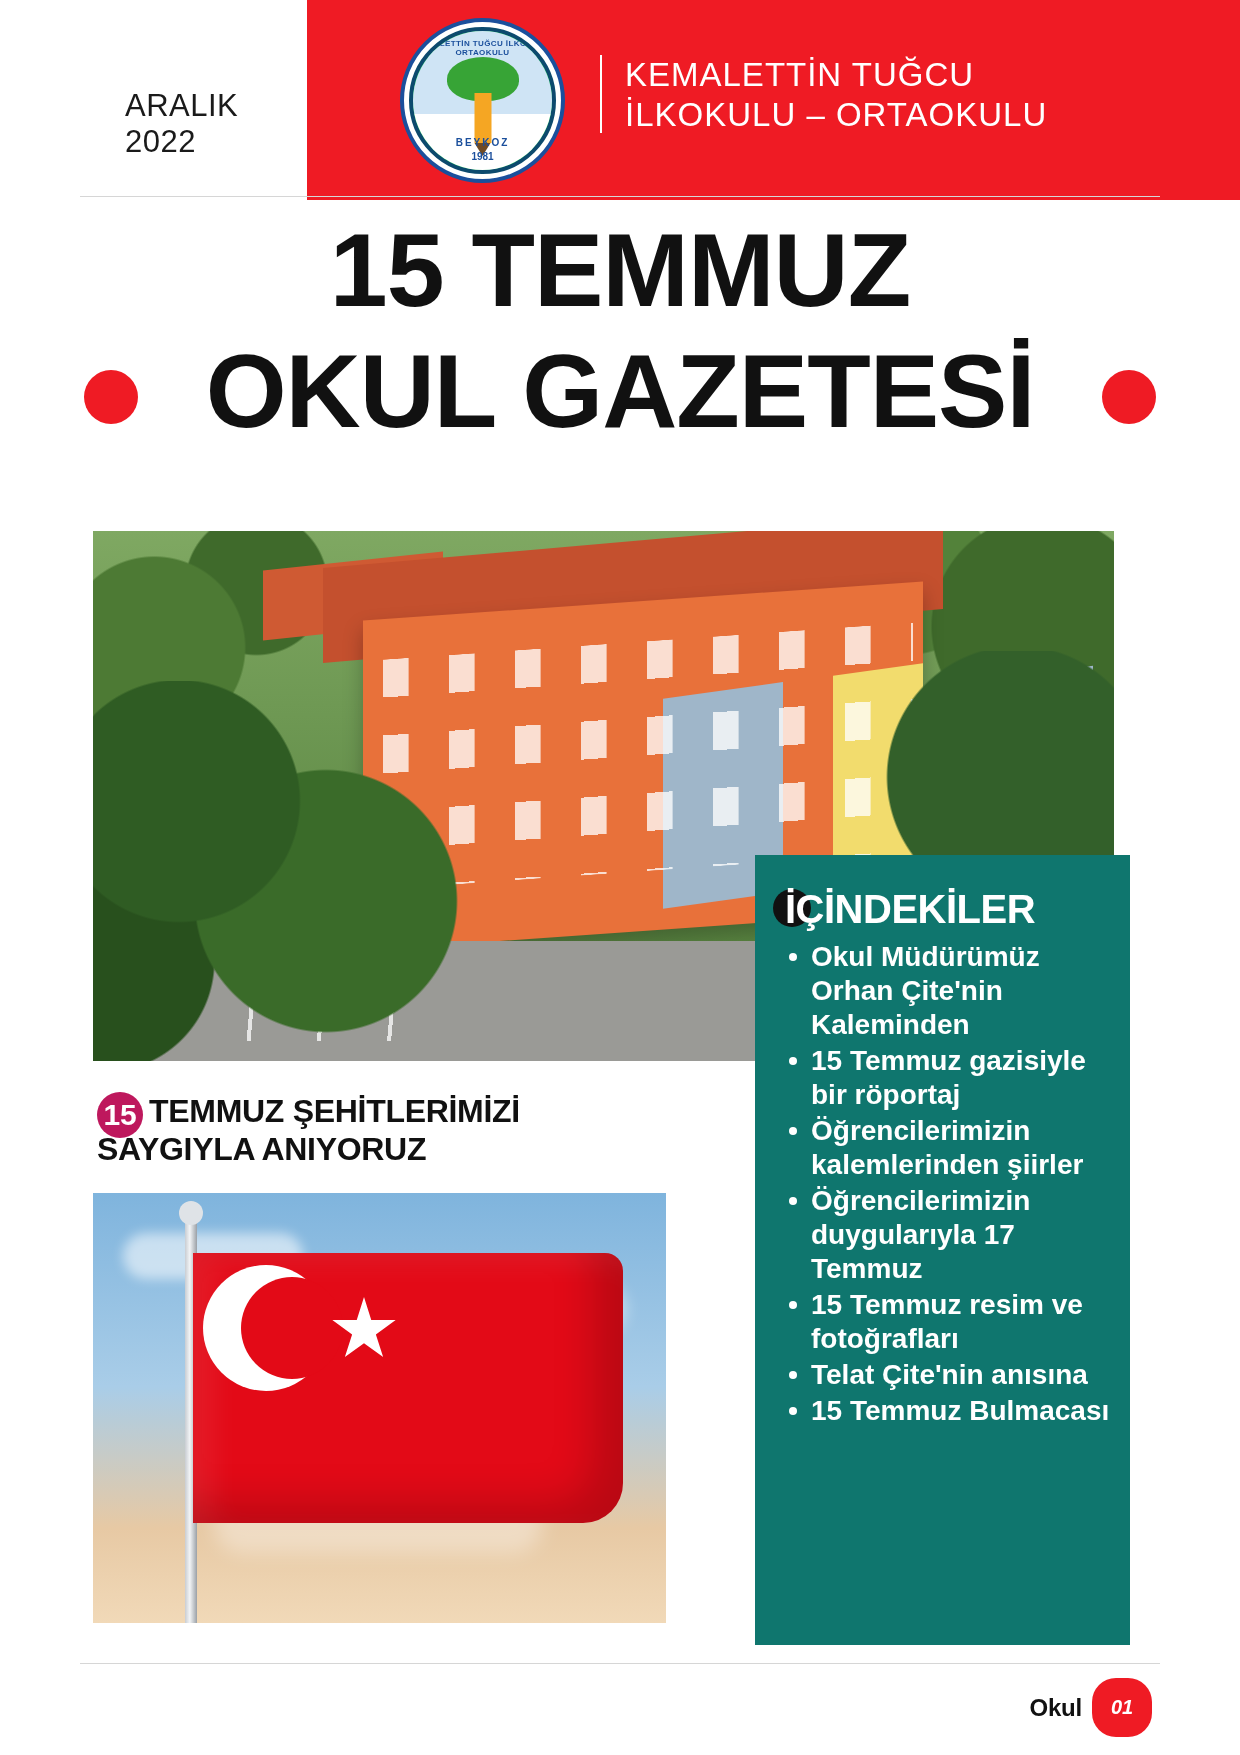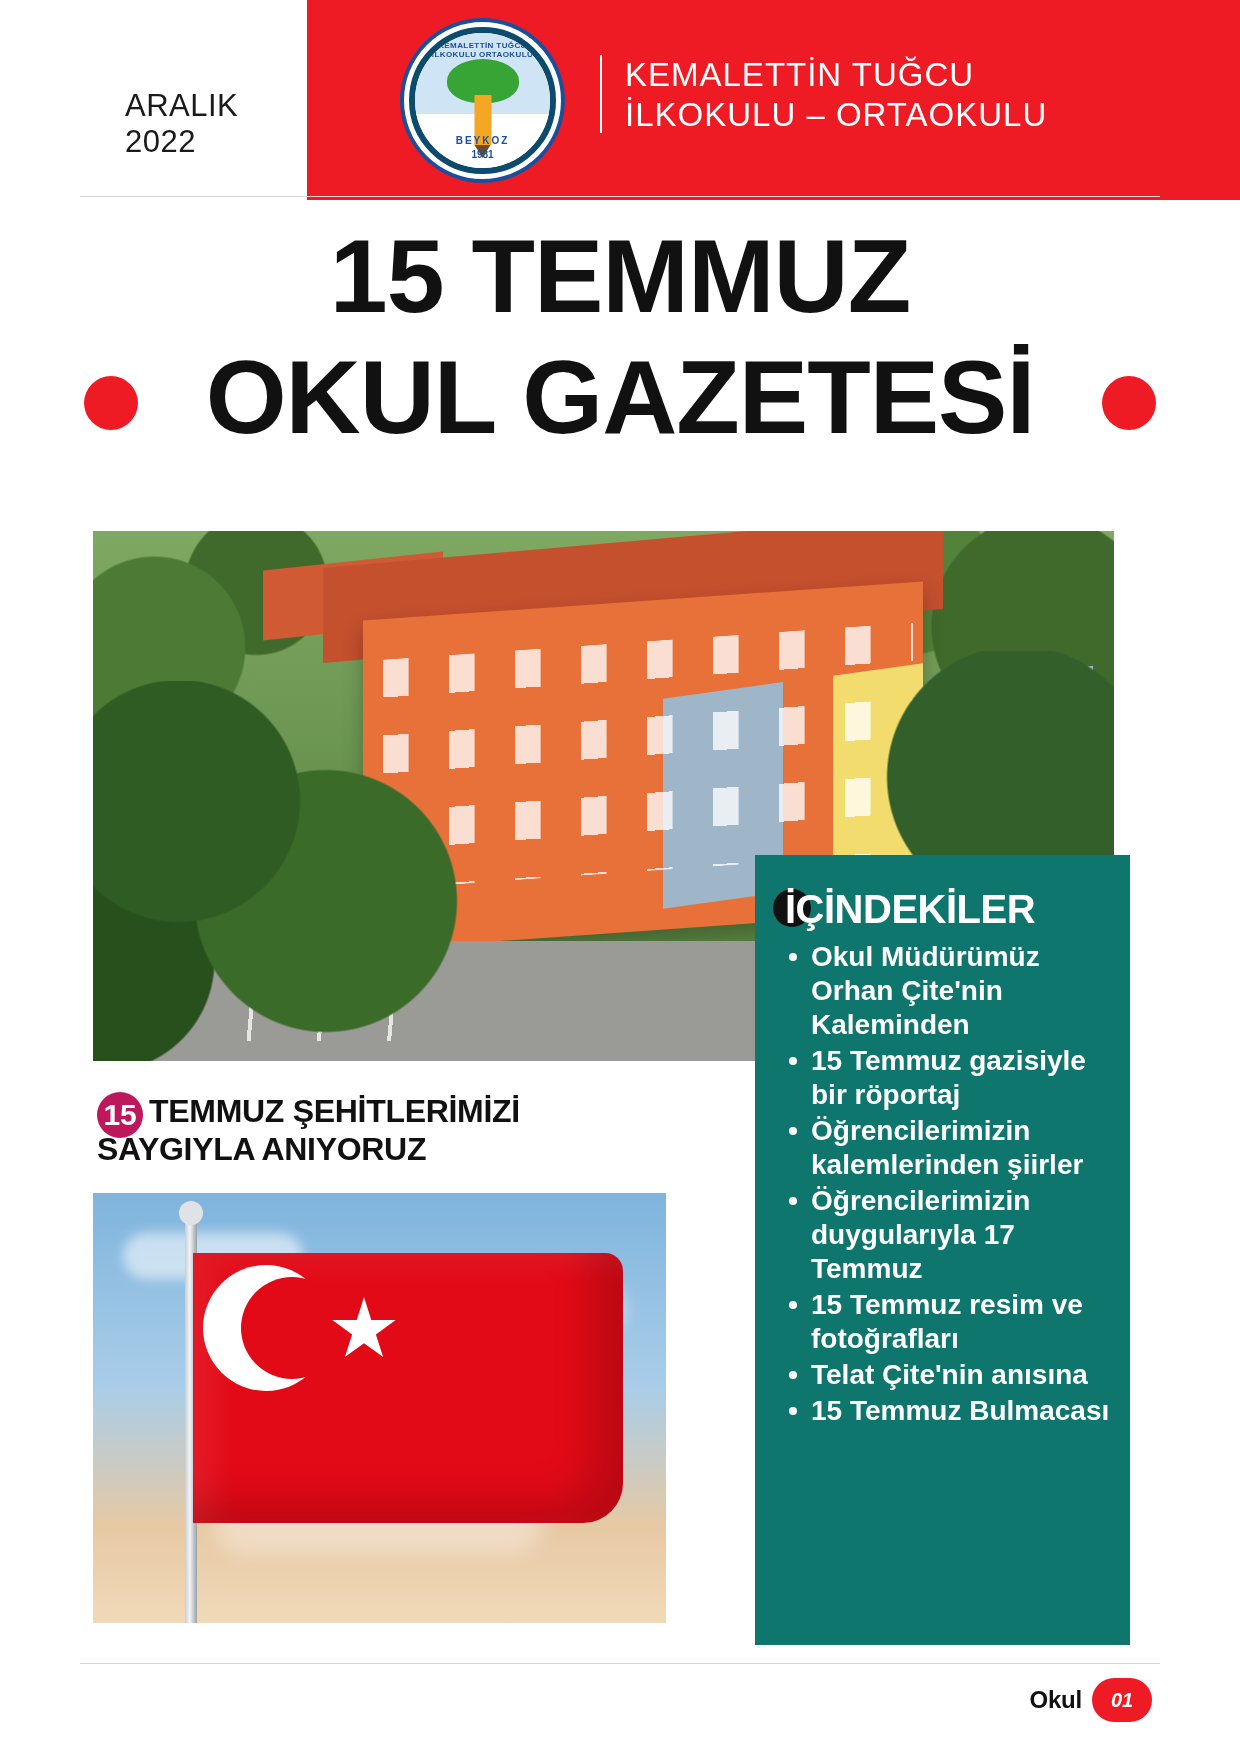--- a/index.html
+++ b/index.html
@@ -58,22 +58,22 @@
     position: absolute;
     inset: 0;
     border-radius: 50%;
     background: #ffffff;
     border: 4px solid #1b4f9c;
   }
   .logo-inner {
     position: absolute;
     inset: 9px;
     border-radius: 50%;
-    background: #fef9c3;
-    border: 6px solid #0c4a6e;
+    background: #22c55e;
+    border: 4px solid #0c4a6e;
     overflow: hidden;
   }
   .logo-sky {
     position: absolute;
     left: 0; top: 0; right: 0; height: 60%;
     background: #cfe4f5;
   }
   .logo-ground {
     position: absolute;
     left: 0; bottom: 0; right: 0; height: 40%;
@@ -156,21 +156,21 @@
     top: 196px;
     width: 1080px;
     height: 1px;
     background: #d6d6d6;
   }
 
   
   .title-block {
     position: absolute;
     left: 0;
-    top: 224px;
+    top: 218px;
     width: 1240px;
     text-align: center;
   }
   .title-line1 {
     font-size: 104px;
     line-height: 104px;
     font-weight: 800;
     color: #111111;
     letter-spacing: -1px;
   }
@@ -465,21 +465,21 @@
     gap: 10px;
   }
   .footer-label {
     font-size: 24px;
     font-weight: 800;
     color: #111111;
     letter-spacing: -0.2px;
   }
   .page-pill {
     width: 60px;
-    height: 44px;
+    height: 59px;
     border-radius: 24px;
     background: #ef1b24;
     color: #ffffff;
     font-size: 20px;
     font-style: italic;
     font-weight: 800;
     display: flex;
     align-items: center;
     justify-content: center;
   }

